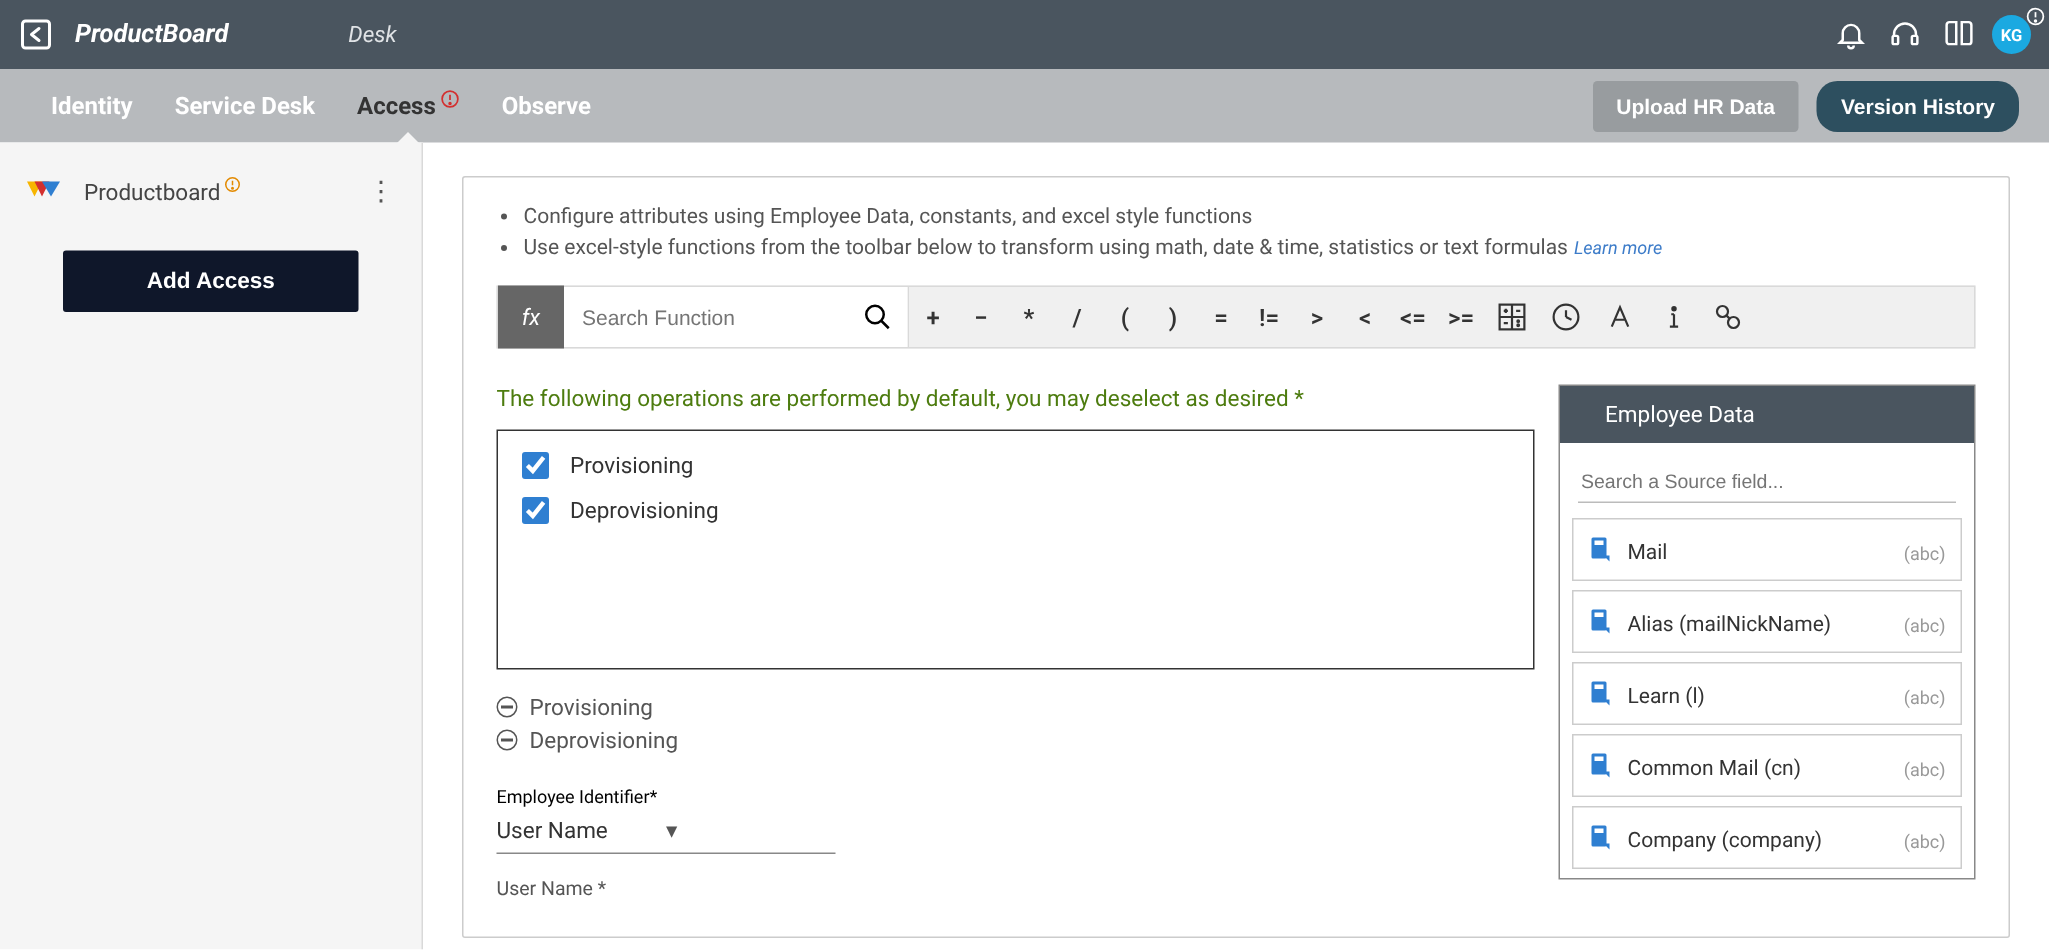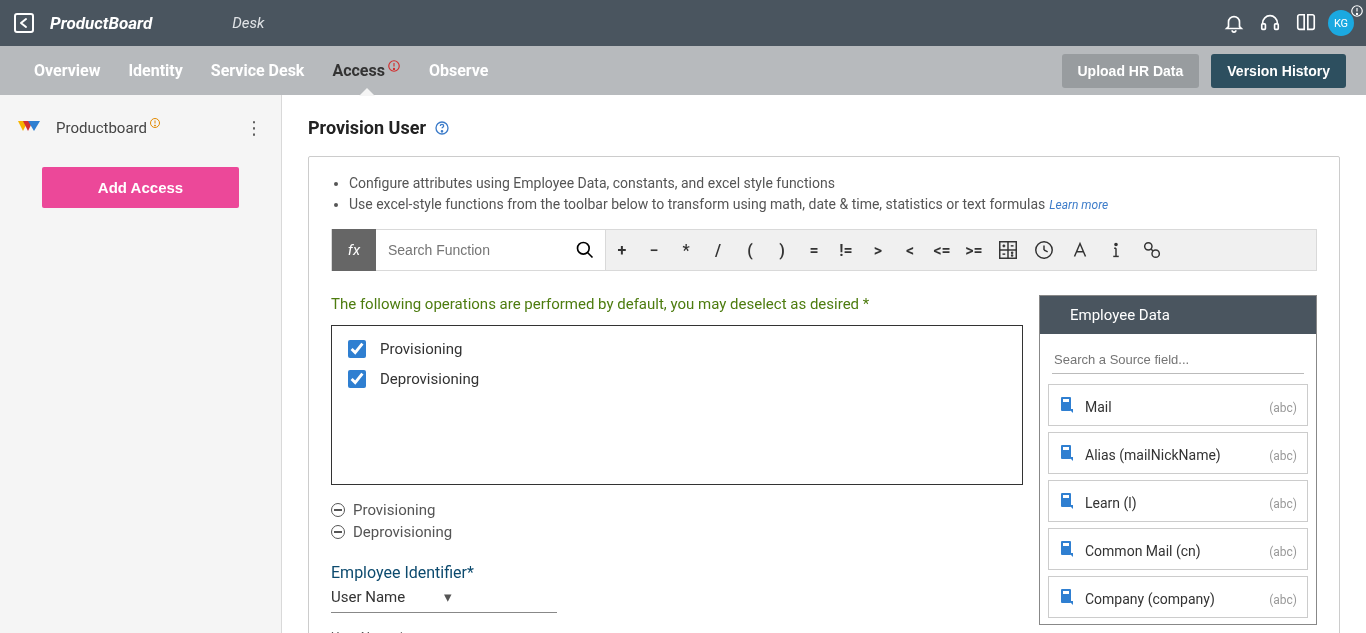--- a/index.html
+++ b/index.html
@@ -4,41 +4,41 @@
 <style>
   * { box-sizing: border-box; margin: 0; padding: 0; }
   body { font-family: -apple-system, BlinkMacSystemFont, "Segoe UI", Roboto, Arial, sans-serif; font-size: 14px; color: #333; background: #fff; width: 1366px; height: 633px; overflow: hidden; }
 
   .topbar { background: #4a555f; height: 46px; display: flex; align-items: center; padding: 0 12px; color: #fff; }
   .topbar .logo-ic { width: 24px; height: 24px; display: flex; align-items: center; justify-content: center; margin-right: 14px; }
   .topbar .app-title { font-weight: 700; font-style: italic; font-size: 17px; margin-right: 80px; }
   .topbar .status { font-style: italic; font-size: 15px; color: #e0e3e6; }
   .topbar .spacer { flex: 1; }
   .topbar .icon-btn { width: 32px; height: 32px; display: flex; align-items: center; justify-content: center; cursor: pointer; margin-left: 4px; }
-  .topbar .avatar { width: 26px; height: 26px; border-radius: 50%; background: #1ba9e1; color: #fff; font-size: 11px; font-weight: 400; display: flex; align-items: center; justify-content: center; margin-left: 6px; position: relative; }
+  .topbar .avatar { width: 26px; height: 26px; border-radius: 50%; background: #1ba9e1; color: #fff; font-size: 11px; font-weight: 700; display: flex; align-items: center; justify-content: center; margin-left: 6px; position: relative; }
   .topbar .avatar-badge { position: absolute; top: -6px; right: -10px; width: 14px; height: 14px; color: #fff; }
 
   .tabbar { background: #b7babd; height: 49px; display: flex; align-items: center; padding: 0 20px; }
   .tab { padding: 0 14px; height: 49px; display: flex; align-items: center; font-weight: 700; font-size: 16px; color: #fff; cursor: pointer; position: relative; }
   .tab.active { color: #333; }
   .tab.active::after { content: ""; position: absolute; bottom: -1px; left: 50%; transform: translateX(-50%); width: 0; height: 0; border-left: 8px solid transparent; border-right: 8px solid transparent; border-bottom: 8px solid #f5f5f5; }
   .tab .warn { width: 14px; height: 14px; margin-left: 2px; margin-top: -10px; }
   .tabbar .spacer { flex: 1; }
   .btn { padding: 9px 16px; border-radius: 3px; font-weight: 600; font-size: 14px; cursor: pointer; border: none; }
   .btn.gray { background: #989c9f; color: #fff; margin-right: 12px; }
-  .btn.dark { background: #2d4f5f; color: #fff; }
+  .btn.dark { background: #2d4f5f; color: #fff; border-radius: 14px; }
 
   .layout { display: flex; height: calc(633px - 46px - 49px); }
   .sidebar { width: 282px; background: #f5f5f5; border-right: 1px solid #d9d9d9; padding: 12px 0; }
   .side-item { display: flex; align-items: center; padding: 10px 16px; position: relative; }
   .side-logo { width: 28px; height: 22px; margin-right: 12px; }
   .side-label { font-size: 15px; color: #444; }
   .side-warn { width: 12px; height: 12px; margin-left: 2px; margin-top: -10px; }
   .side-more { position: absolute; right: 18px; cursor: pointer; color: #555; font-size: 18px; line-height: 1; }
-  .side-btn { margin: 18px 42px; background: #ec4899; color: #fff; border: none; padding: 12px 0; font-weight: 700; font-size: 15px; border-radius: 2px; cursor: pointer; display: block; width: calc(100% - 84px); }
+  .side-btn { margin: 18px 42px; background: #0f172a; color: #fff; border: none; padding: 12px 0; font-weight: 700; font-size: 15px; border-radius: 2px; cursor: pointer; display: block; width: calc(100% - 84px); }
 
   .main { flex: 1; background: #fff; overflow-y: auto; padding: 22px 26px; }
   .page-head { display: flex; align-items: center; margin-bottom: 18px; }
   .page-title { font-weight: 700; font-size: 18px; color: #222; margin-right: 8px; }
   .help-ic { width: 16px; height: 16px; color: #3d7cc9; cursor: pointer; }
 
   .panel { border: 1px solid #ccc; border-radius: 2px; padding: 16px 22px 24px; position: relative; }
   .bullets { margin: 0 0 14px 18px; color: #555; font-size: 14px; line-height: 1.5; }
   .learn-more { color: #3d7cc9; font-style: italic; font-size: 12px; cursor: pointer; margin-left: 4px; }
 
@@ -59,21 +59,21 @@
   .ops-box { border: 1px solid #333; height: 160px; padding: 14px 16px; }
   .chk-row { display: flex; align-items: center; margin-bottom: 12px; }
   .chk { width: 18px; height: 18px; accent-color: #2f7fd1; margin-right: 14px; cursor: pointer; }
   .chk-label { font-size: 15px; color: #333; }
 
   .minus-rows { margin-top: 16px; }
   .minus-row { display: flex; align-items: center; color: #555; font-size: 15px; margin-bottom: 4px; }
   .minus-ic { width: 14px; height: 14px; border: 1.5px solid #555; border-radius: 50%; display: flex; align-items: center; justify-content: center; margin-right: 8px; }
   .minus-ic::after { content: ""; width: 8px; height: 1.5px; background: #555; }
 
-  .field-label { font-size: 16px; color: #0c4a6e; margin-top: 22px; }
+  .field-label { font-size: 12px; color: #000000; margin-top: 22px; }
   .dropdown { width: 226px; border-bottom: 1px solid #888; padding: 6px 0; display: flex; cursor: pointer; }
   .dropdown span { font-size: 15px; color: #333; flex: 1; }
   .dropdown .dd-arrow { color: #555; }
   .text-field-label { font-size: 13px; color: #555; margin-top: 16px; }
 
   .emp-panel { border: 1px solid #888; }
   .emp-head { background: #4a555f; color: #fff; padding: 10px 30px; font-size: 15px; }
   .emp-body { padding: 8px 8px 10px; position: relative; max-height: 290px; overflow-y: auto; }
   .emp-search { border: none; border-bottom: 1px solid #bbb; width: calc(100% - 8px); margin: 4px 4px 10px; padding: 6px 2px; font-size: 13px; outline: none; background: transparent; }
   .attr-row { border: 1px solid #ccc; padding: 10px 10px; display: flex; align-items: flex-end; margin-bottom: 6px; cursor: pointer; }
@@ -120,23 +120,20 @@
       <svg viewBox="0 0 24 24" fill="none" stroke="#fff" stroke-width="2">
           <circle cx="12" cy="12" r="9"></circle>
           <line x1="12" y1="7" x2="12" y2="13"></line>
           <circle cx="12" cy="17" r="1" fill="#fff"></circle>
         </svg>
     </div>
   </div>
 </div>
 
 <div class="tabbar">
-  <div class="tab">
-      <span>Overview</span>
-    </div>
   <div class="tab">
       <span>Identity</span>
     </div>
   <div class="tab">
       <span>Service Desk</span>
     </div>
   <div class="tab active">
     <span>Access</span>
     <span class="warn">
       <svg viewBox="0 0 24 24" fill="none" stroke="#d32f2f" stroke-width="2">
@@ -172,30 +169,20 @@
             <line x1="12" y1="7" x2="12" y2="13"></line>
             <circle cx="12" cy="17" r="1" fill="#e38a00"></circle>
           </svg>
       </span>
       <span class="side-more">⋮</span>
     </div>
     <button class="side-btn">Add Access</button>
   </div>
 
   <div class="main">
-    <div class="page-head">
-      <div class="page-title">Provision User</div>
-      <span class="help-ic">
-        <svg viewBox="0 0 24 24" fill="none" stroke="currentColor" stroke-width="2">
-            <circle cx="12" cy="12" r="9"></circle>
-            <path d="M9.5 9a2.5 2.5 0 015 0c0 1.5-2.5 2-2.5 3.5"></path>
-            <circle cx="12" cy="17" r="1" fill="currentColor"></circle>
-          </svg>
-      </span>
-    </div>
 
     <div class="panel">
       <ul class="bullets">
         <li>Configure attributes using Employee Data, constants, and excel style functions</li>
         <li><span>Use excel-style functions from the toolbar below to transform using math, date &amp; time, statistics or text formulas</span><a class="learn-more">Learn more</a></li>
       </ul>
 
       <div class="fbar">
         <div class="fx">fx</div>
         <div class="fsearch">

